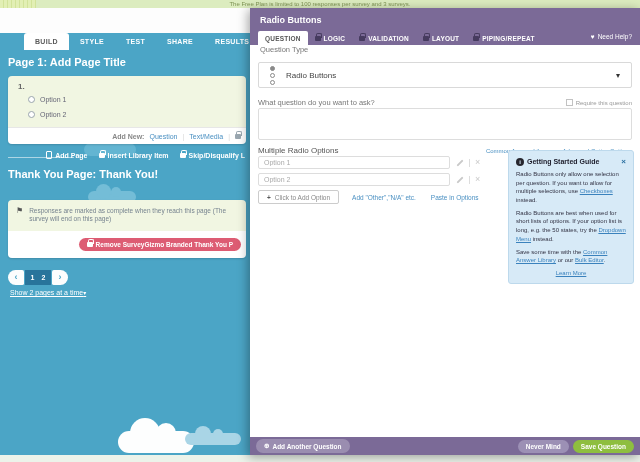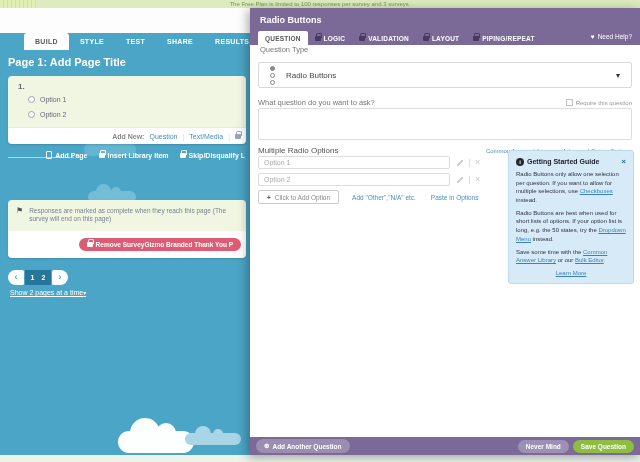--- a/index.html
+++ b/index.html
@@ -220,20 +220,21 @@
       <span class="action-item">
         <span class="lock"></span>
         <span>Insert Library Item</span>
       </span>
       <span class="action-item">
         <span class="lock"></span>
         <span>Skip/Disqualify L</span>
       </span>
     </div>
 
+    <div class="page-title" style="top:135px;">Thank You Page: Thank You!</div>
 
     <div class="card" style="top:167px;">
       <div class="ty-head-row">
         <span class="flag-icon">⚑</span>
         <span class="ty-note">Responses are marked as complete when they reach this page (The survey will end on this page)</span>
       </div>
       <div class="ty-body">
         <button class="remove-btn">
           <span class="lock"></span>
           <span>Remove SurveyGizmo Branded Thank You P</span>

